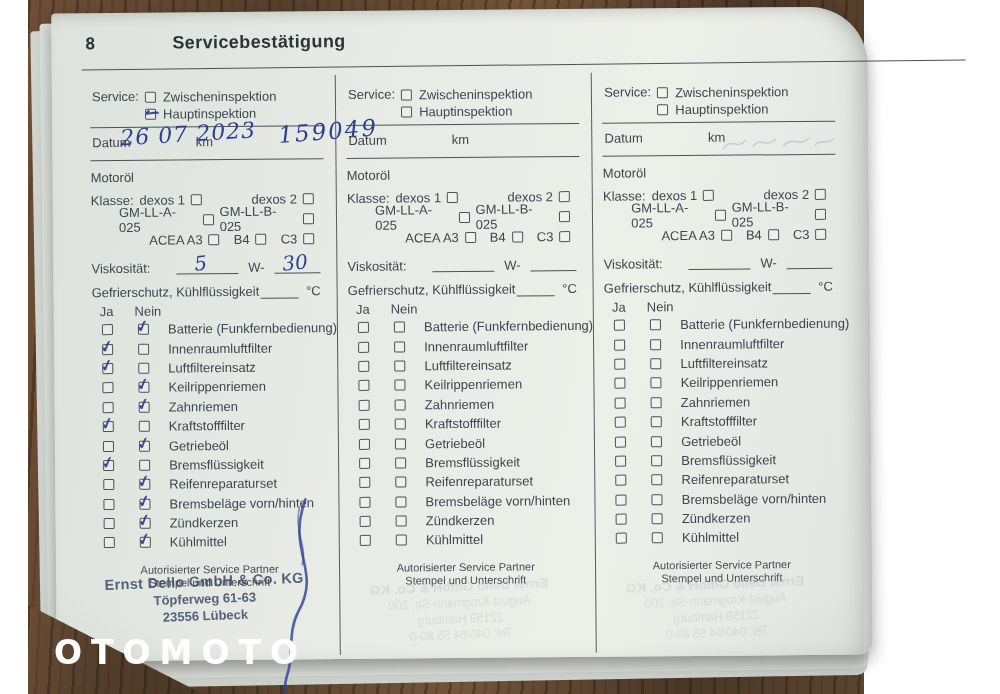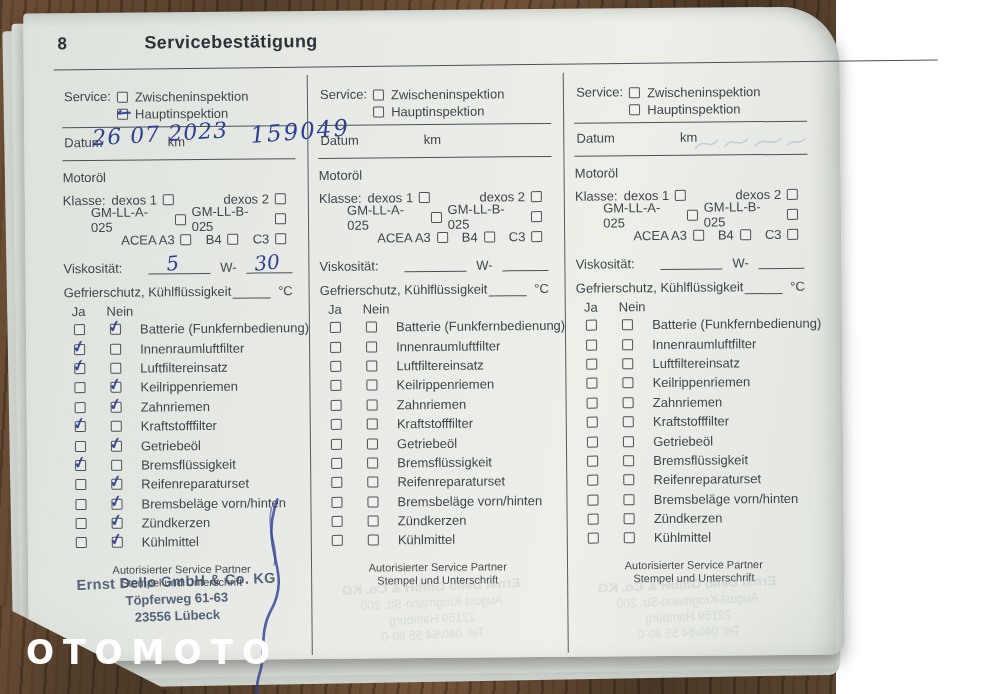--- a/index.html
+++ b/index.html
@@ -5,20 +5,21 @@
   :root{
     --ink:#40464d; --ink-dark:#2e333a; --line:#51565b;
     --pen:#2c3f93; --stamp:#3c4a66; --paper-line:#4c5156;
   }
   html,body{margin:0;padding:0;}
   body{width:1000px;height:694px;overflow:hidden;font-family:"Liberation Sans",sans-serif;}
   .photo{position:relative;width:836px;height:694px;
     background:
       repeating-linear-gradient(93deg, rgba(25,14,6,.30) 0 3px, rgba(0,0,0,0) 3px 11px, rgba(70,46,24,.28) 11px 14px, rgba(0,0,0,0) 14px 24px),
       linear-gradient(96deg,#6d4e36 0%,#55402c 28%,#74553a 55%,#4b3826 80%,#5f4731 100%);
+    margin-left: 28px;
   }
   .sheet{position:absolute;background:#d5d9d3;}
   .sheet.s1{inset:24px 2px 12px 8px;transform:rotate(-1deg);border-radius:4px 40px 10px 4px;background:#cfd4ce;}
   .sheet.s2{inset:18px 0px 20px 16px;transform:rotate(-.8deg);border-radius:4px 44px 10px 4px;background:#dde1db;}
   .page{position:absolute;left:26px;top:10px;right:-6px;bottom:36px;
     transform:rotate(-.5deg);
     background:linear-gradient(100deg,#dde2dd 0%,#e7eae5 35%,#edefe9 68%,#e1e5e0 100%);
     border-radius:4px 58px 14px 6px;
     box-shadow: inset -20px 0 26px -14px rgba(40,50,45,.28), inset 0 10px 18px -14px rgba(40,50,45,.30), 0 8px 16px rgba(0,0,0,.35);
   }

